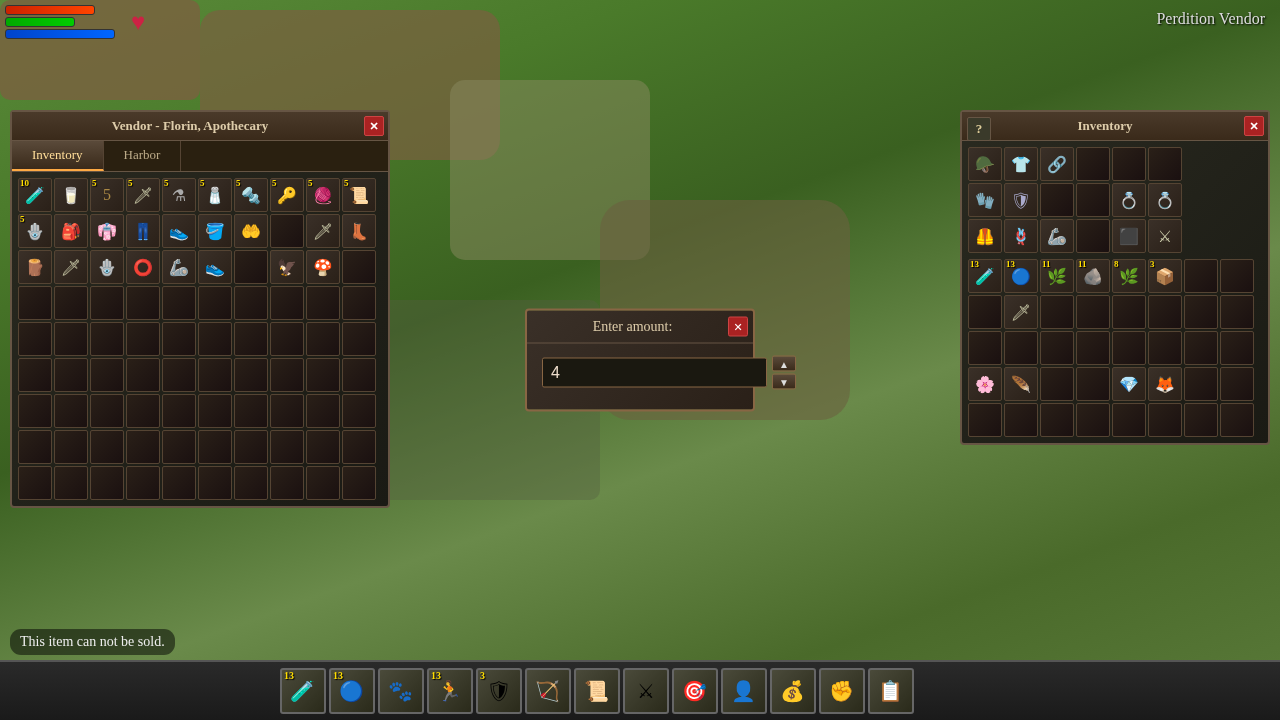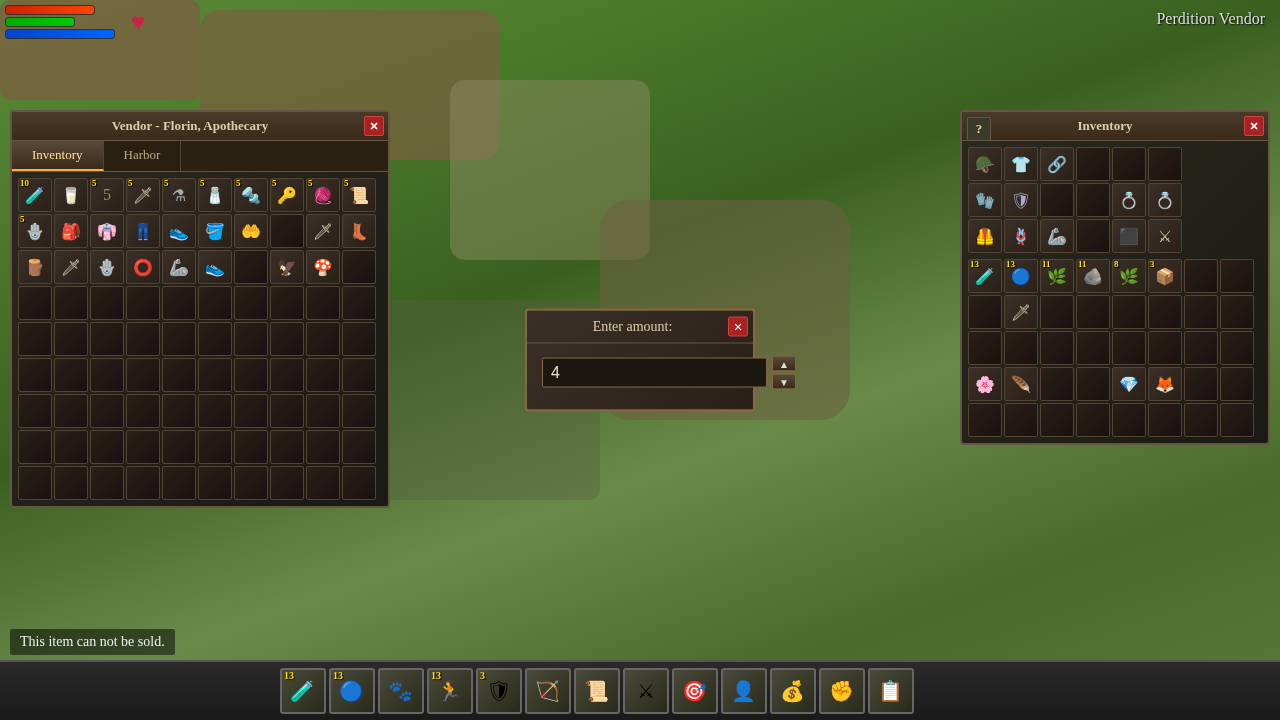--- a/index.html
+++ b/index.html
@@ -107,21 +107,21 @@
     }
 
     
     #status-message {
       position: absolute;
       bottom: 65px; left: 10px;
       color: #eee;
       font-size: 14px;
       background: rgba(0,0,0,0.5);
       padding: 5px 10px;
-      border-radius: 2px;
+      border-radius: 11px;
       z-index: 10;
     }
 
     
     .panel {
       position: absolute;
       background: linear-gradient(135deg, #2a2a20, #1a1a14);
       border: 2px solid #665544;
       border-radius: 4px;
       z-index: 20;

